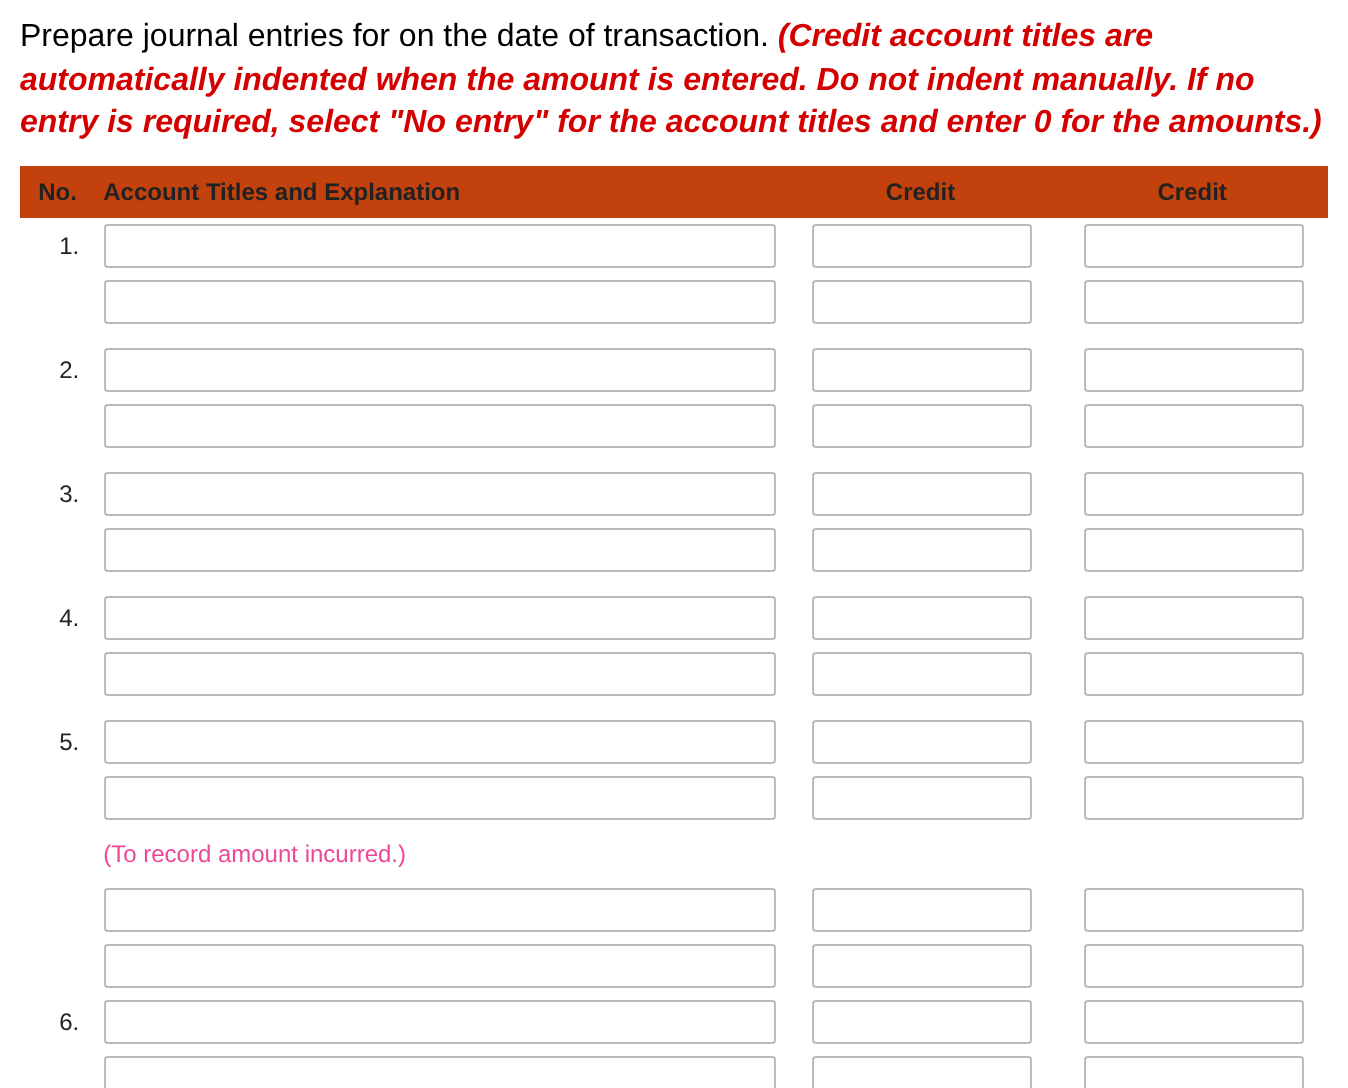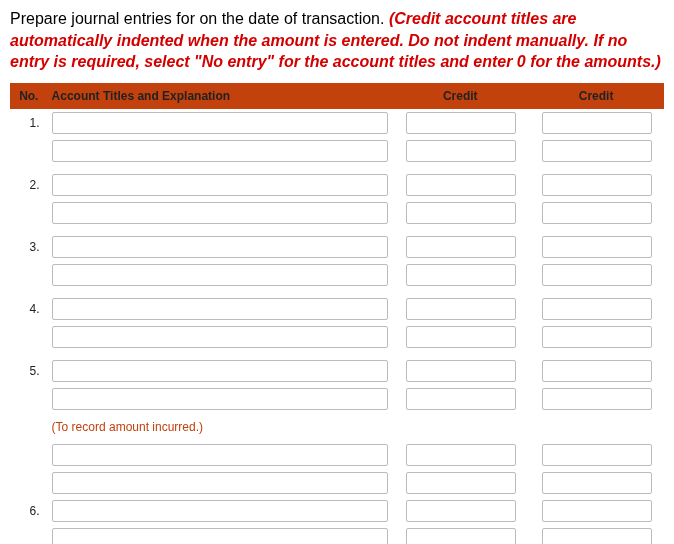--- a/index.html
+++ b/index.html
@@ -57,21 +57,21 @@
     width: 110px;
     height: 22px;
     border: 1px solid #bbb;
     border-radius: 2px;
     padding: 2px 4px;
     font-size: 12px;
     background: #fff;
   }
   .note-text {
     font-size: 12px;
-    color: #c2410c;
+    color: #ec4899;
     padding: 4px 0 4px 0;
   }
   tr.spacer td { height: 6px; padding: 0; }
 </style>
 </head>
 <body>
 
 <div class="instructions">
   <span class="black">Prepare journal entries for on the date of transaction. </span><span class="red">(Credit account titles are automatically indented when the amount is entered. Do not indent manually. If no entry is required, select "No entry" for the account titles and enter 0 for the amounts.)</span>
 </div>

